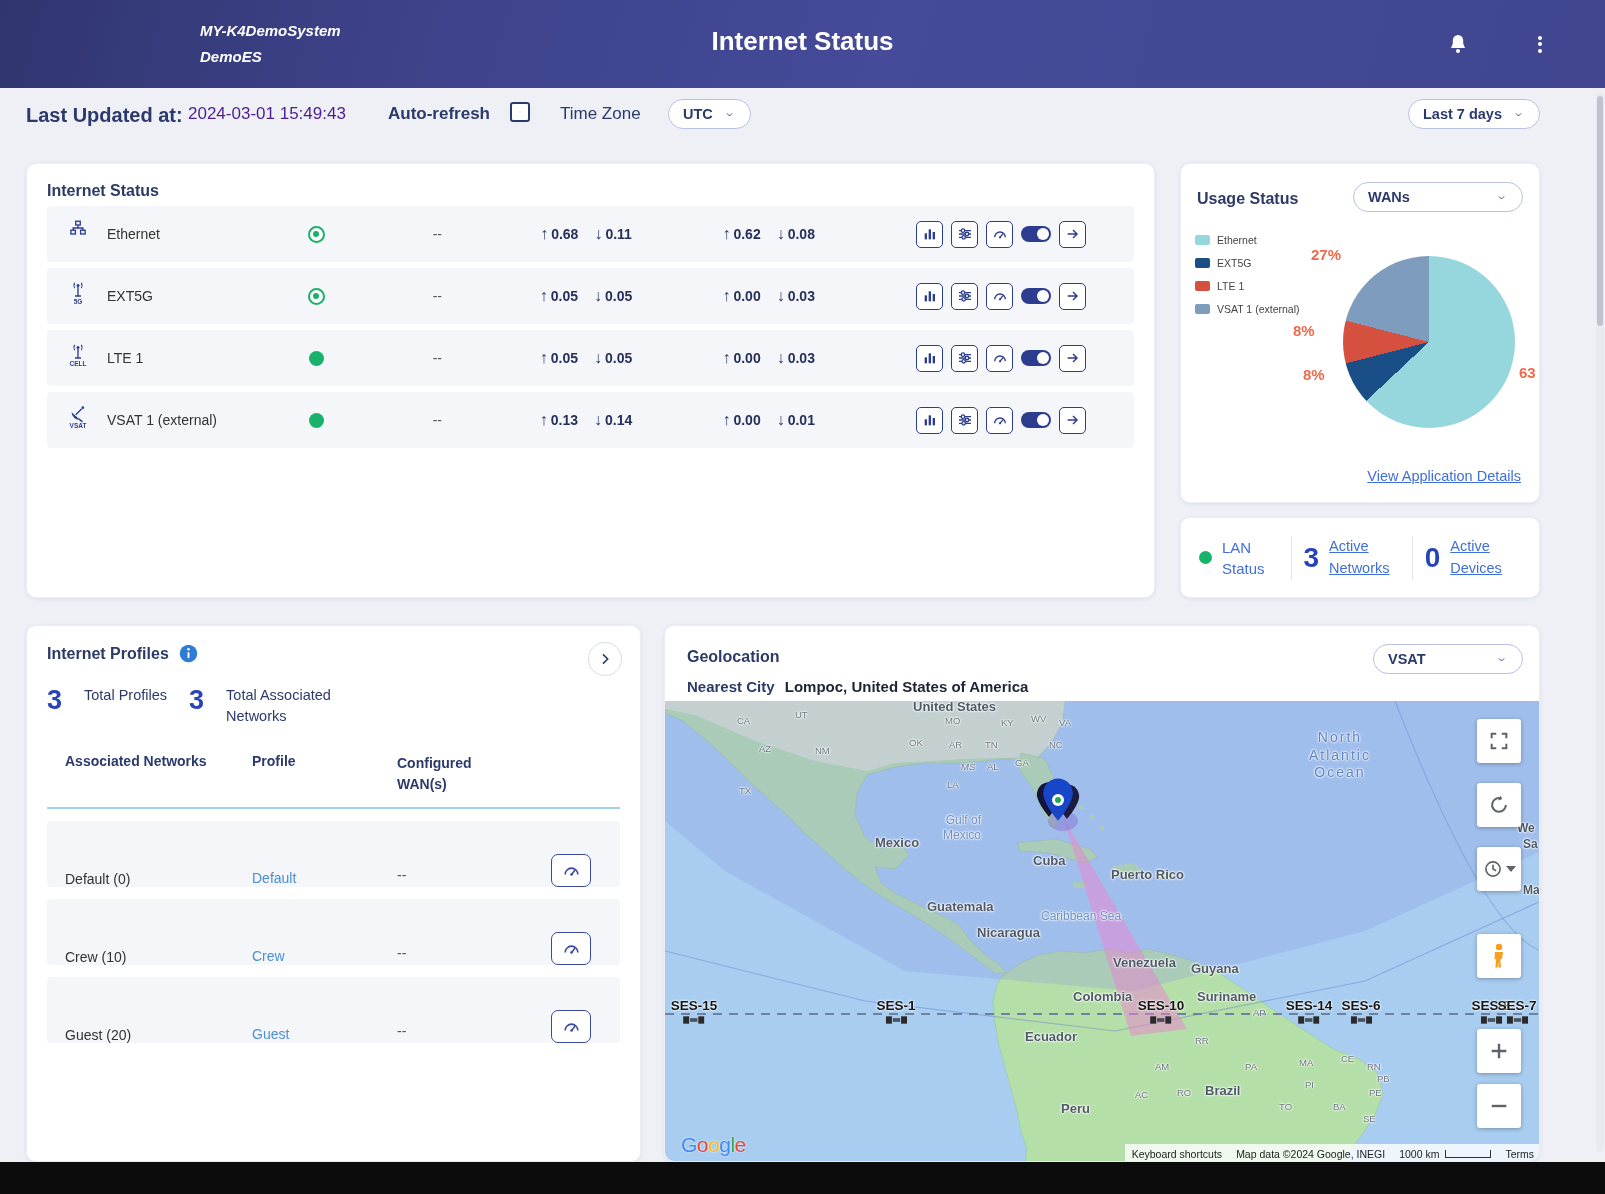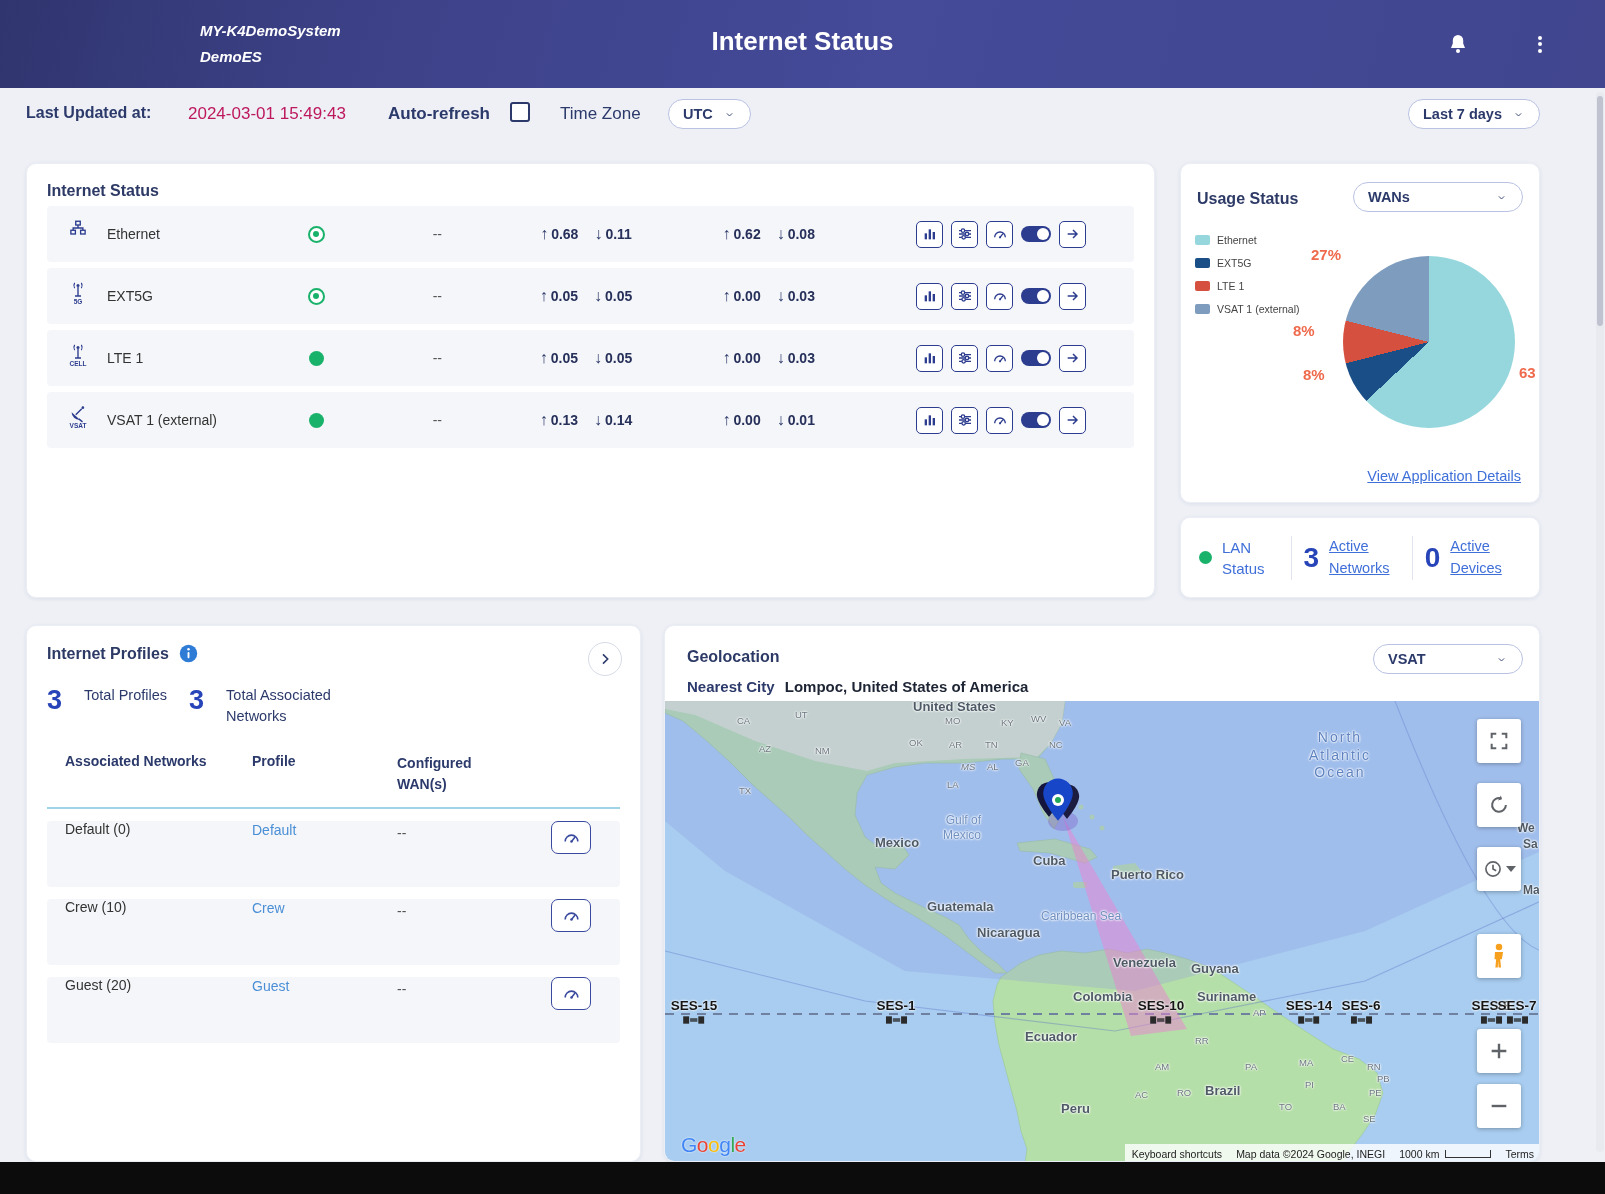--- a/index.html
+++ b/index.html
@@ -11,22 +11,22 @@
     background:linear-gradient(105deg,#30356f 0%,#3c4187 22%,#454a99 55%,#41468f 100%); color:#fff; }
   .sysname { position:absolute; left:200px; top:18px; font-style:italic; font-weight:700; font-size:15px; line-height:1.7; }
   .app-title { position:absolute; left:0; right:0; top:26px; text-align:center; font-size:26px; font-weight:700; }
   .hdr-btn { position:absolute; top:30px; width:28px; height:28px; display:flex; align-items:center; justify-content:center; cursor:pointer; }
   .hdr-bell { left:1444px; }
   .hdr-menu { left:1526px; }
   .kebab span { display:block; width:4px; height:4px; border-radius:50%; background:#fff; margin:2.5px auto; }
 
   
   .toolbar { position:absolute; left:0; top:88px; width:100%; height:56px; }
-  .lu-label { position:absolute; left:26px; top:16px; font-size:16px; font-weight:700; color:#2c3a6b; }
-  .lu-value { position:absolute; left:188px; top:16px; font-size:17px; color:#be185d; font-weight:400; }
+  .lu-label { position:absolute; left:26px; top:16px; font-size:20px; font-weight:700; color:#2c3a6b; }
+  .lu-value { position:absolute; left:188px; top:16px; font-size:17px; color:#4c1d95; font-weight:400; }
   .ar-label { position:absolute; left:388px; top:16px; font-size:17px; font-weight:700; color:#2c3a6b; }
   .ar-check { position:absolute; left:510px; top:14px; width:20px; height:20px; border:2px solid #2c3a6b; border-radius:3px; background:#fff; cursor:pointer; }
   .tz-label { position:absolute; left:560px; top:16px; font-size:17px; color:#2c3a6b; }
   .pill { display:inline-flex; align-items:center; gap:10px; padding:5px 14px; height:30px;
     border:1.5px solid #b9c2e2; border-radius:16px; background:#fff; color:#2c3a6b;
     font-weight:700; font-size:14.5px; cursor:pointer; white-space:nowrap; }
   .tz-pill { position:absolute; left:668px; top:11px; }
   .range-pill { position:absolute; right:65px; top:11px; }
   .chev { width:13px; height:9px; color:#2c3a6b; }
 
@@ -93,21 +93,21 @@
     color:#2c3a6b; cursor:pointer; }
   .prof-next svg { width:16px; height:16px; }
   .prof-stats { display:flex; gap:22px; margin-top:22px; }
   .stat { display:flex; gap:12px; align-items:flex-start; }
   .stat .big-count { font-size:27px; }
   .stat-label { font-size:14.5px; color:#2c3a6b; line-height:1.45; max-width:130px; }
   .ptable-head { display:flex; margin-top:26px; padding-bottom:12px; border-bottom:2px solid #9fd4e4;
     font-size:14px; font-weight:700; color:#2c3a6b; }
   .pc1 { width:205px; padding-left:18px; } .pc2 { width:145px; } .pc3 { width:125px; line-height:1.5; }
   .pc4 { flex:1; display:flex; justify-content:center; align-items:center; }
-  .ptable-row { display:flex; align-items:flex-start; height:66px; margin-top:12px; background:#f5f6f9; border-radius:4px; }
+  .ptable-row { display:flex; align-items:flex-end; height:66px; margin-top:12px; background:#f5f6f9; border-radius:4px; }
   .ptable-row .pc1 { font-size:14px; color:#333; }
   .p-link { font-size:14px; color:#4a8fd6; cursor:pointer; }
   .p-dash { color:#555; font-size:14px; }
   .speed-btn { width:40px; height:33px; border:1.5px solid #3a4a9f; border-radius:7px; background:#fff;
     color:#3a4a9f; display:flex; align-items:center; justify-content:center; cursor:pointer; }
   .speed-btn svg { width:19px; height:19px; }
 
   
   #card-geo { left:664px; top:625px; width:876px; height:537px; overflow:hidden; }
   #card-geo .card-title { position:absolute; left:22px; top:22px; }

